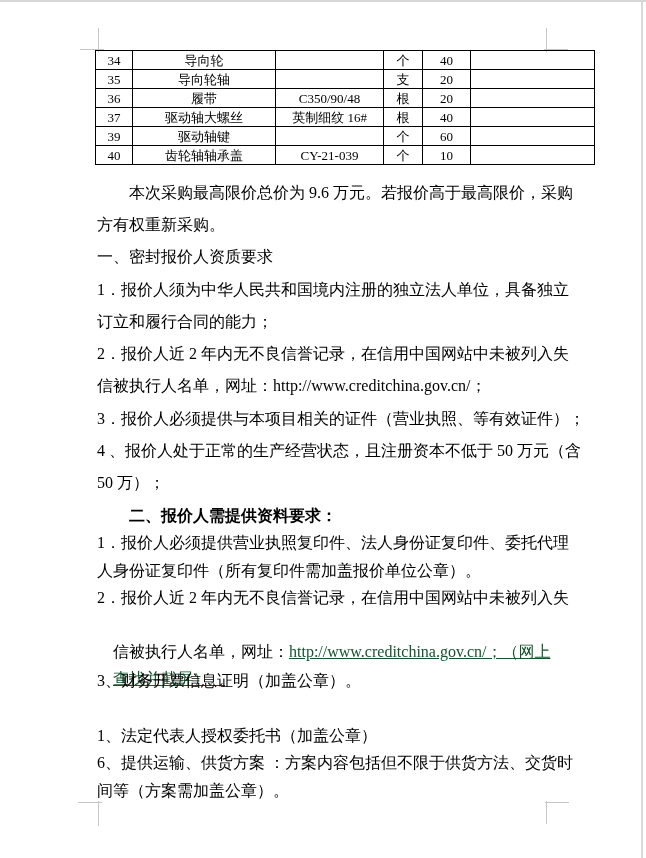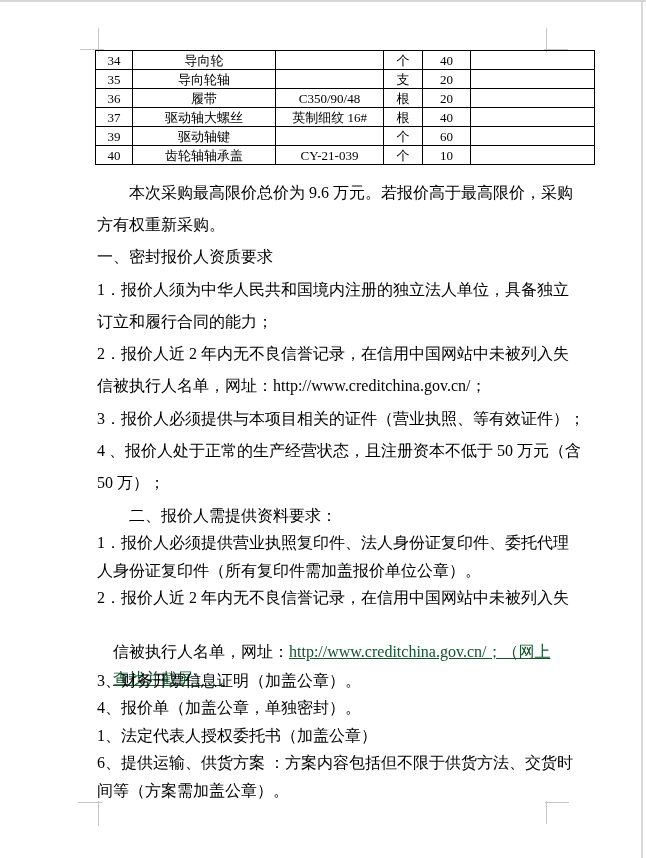--- a/index.html
+++ b/index.html
@@ -27,21 +27,21 @@
     height:18px;padding:0;
     text-align:center;vertical-align:middle;
     overflow:hidden;white-space:nowrap;
   }
   
   .tl{
     position:absolute;left:97px;height:26px;line-height:26px;
     font-size:16px;white-space:pre;
   }
   .tl.indent{left:129px;}
-  .tl.bold{font-weight:normal;}
+  .tl.bold{font-weight:bold;}
   .link{color:#14532d;text-decoration:underline;}
 </style>
 </head>
 <body>
 
 <div id="page">
 
   <div class="edge-top"></div>
   <div class="edge-right"></div>
 
@@ -133,18 +133,17 @@
   <div class="tl" style="top:530px">1．报价人必须提供营业执照复印件、法人身份证复印件、委托代理</div>
   <div class="tl" style="top:558px">人身份证复印件（所有复印件需加盖报价单位公章）。</div>
   <div class="tl" style="top:585px">2．报价人近 2 年内无不良信誉记录，在信用中国网站中未被列入失</div>
   <div class="tl" style="top:613px">
     <span>信被执行人名单，网址：</span><span class="link">http://www.creditchina.gov.cn/；（网上</span>
   </div>
   <div class="tl" style="top:640px">
     <span class="link">查找并截屏）。</span>
   </div>
   <div class="tl" style="top:668px">3、财务开票信息证明（加盖公章）。</div>
-  <div class="tl" style="top:695px">4、报价单（加盖公章，单独密封）。</div>
   <div class="tl" style="top:723px">1、法定代表人授权委托书（加盖公章）</div>
   <div class="tl" style="top:750px">6、提供运输、供货方案 ：方案内容包括但不限于供货方法、交货时</div>
   <div class="tl" style="top:778px">间等（方案需加盖公章）。</div>
 
 </div>
 
 </body></html>

